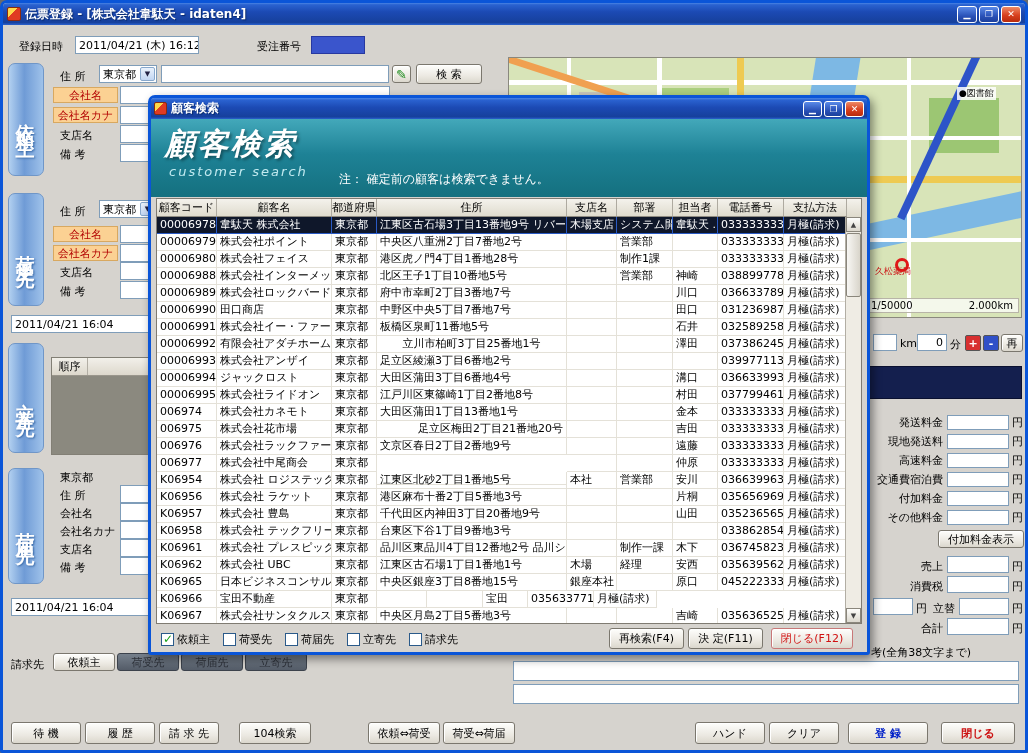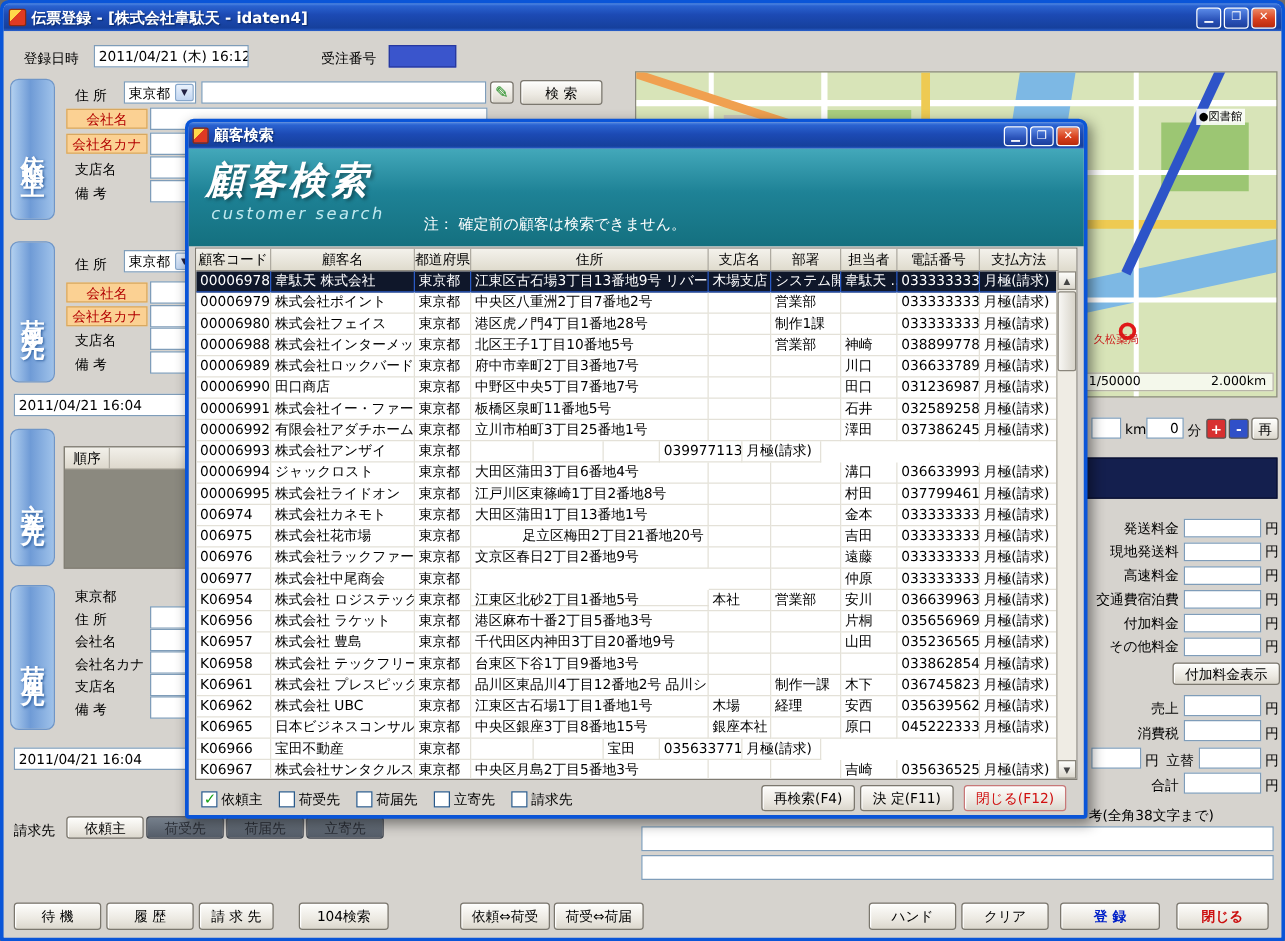--- a/index.html
+++ b/index.html
@@ -364,31 +364,32 @@
               <div class="td" style="width: 50px;"></div>
               <div class="td" style="width: 56px;"></div>
               <div class="td" style="width: 45px;">石井</div>
               <div class="td" style="width: 66px;">0325892589</div>
               <div class="td" style="width: 63px;">月極(請求)</div>
             </div>
             <div class="tr">
               <div class="td" style="width: 60px;">00006992</div>
               <div class="td" style="width: 115px;">有限会社アダチホームズ</div>
               <div class="td" style="width: 45px;">東京都</div>
-              <div class="td" style="width: 190px;">立川市柏町3丁目25番地1号</div>
+              <div class="td" style="width: 190px; text-align: center;">立川市柏町3丁目25番地1号</div>
               <div class="td" style="width: 50px;"></div>
               <div class="td" style="width: 56px;"></div>
               <div class="td" style="width: 45px;">澤田</div>
               <div class="td" style="width: 66px;">0373862453</div>
               <div class="td" style="width: 63px;">月極(請求)</div>
             </div>
             <div class="tr">
               <div class="td" style="width: 60px;">00006993</div>
               <div class="td" style="width: 115px;">株式会社アンザイ</div>
               <div class="td" style="width: 45px;">東京都</div>
+              <div class="td" style="width: 190px;">足立区綾瀬3丁目6番地2号</div>
               <div class="td" style="width: 50px;"></div>
               <div class="td" style="width: 56px;"></div>
               <div class="td" style="width: 45px;"></div>
               <div class="td" style="width: 66px;">0399771133</div>
               <div class="td" style="width: 63px;">月極(請求)</div>
             </div>
             <div class="tr">
               <div class="td" style="width: 60px;">00006994</div>
               <div class="td" style="width: 115px;">ジャックロスト</div>
               <div class="td" style="width: 45px;">東京都</div>

